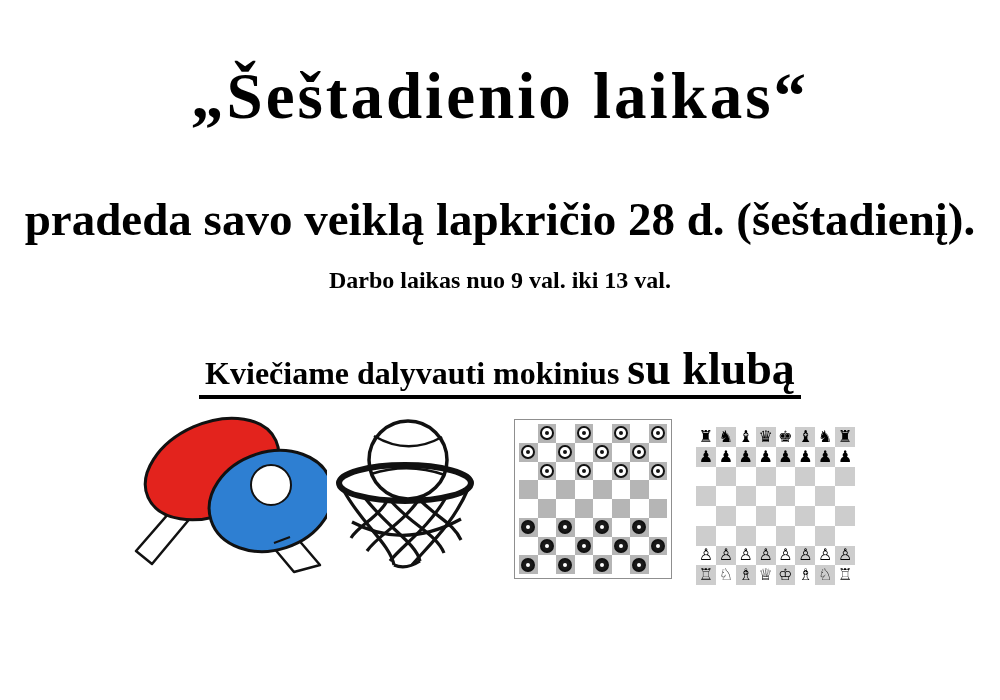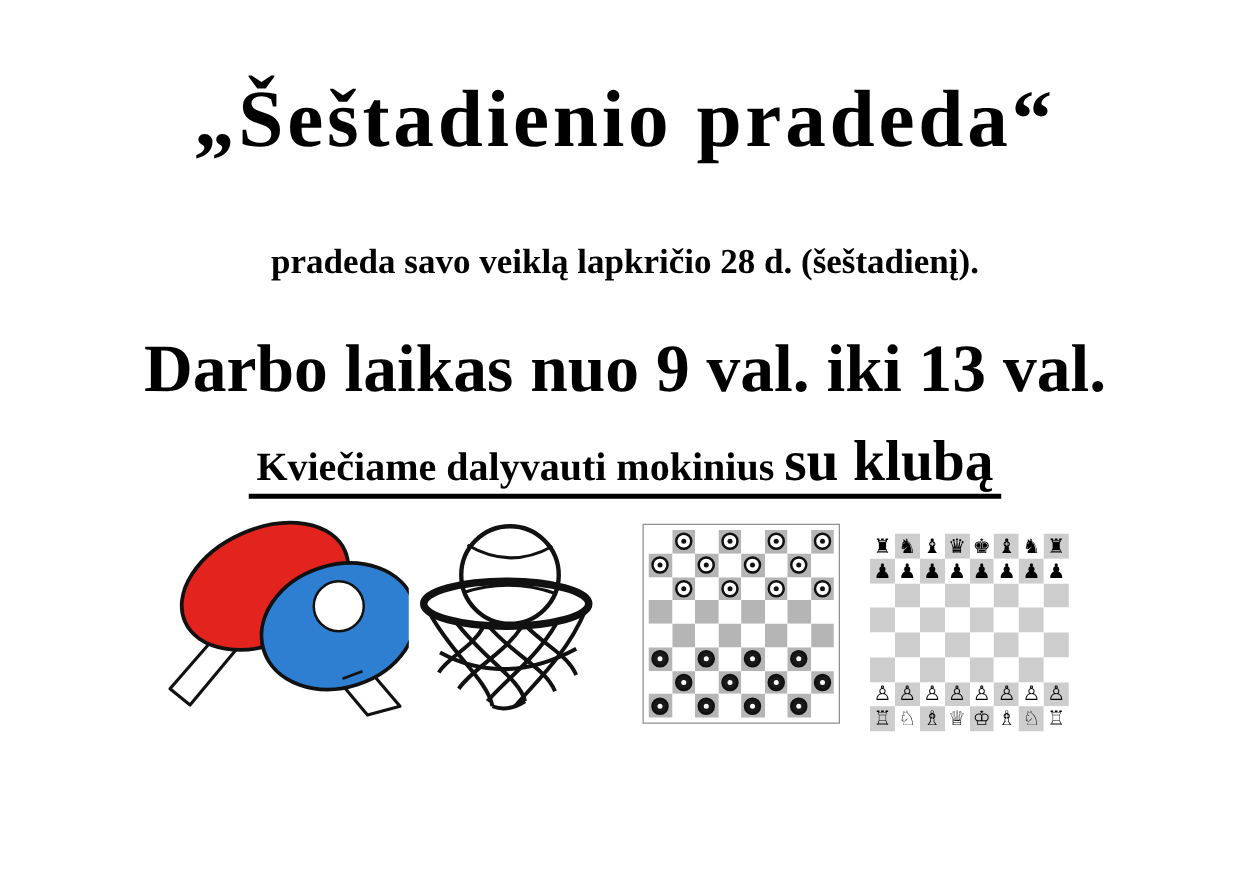--- a/index.html
+++ b/index.html
@@ -1,22 +1,22 @@
 <!DOCTYPE html>
 <html><head>
 <meta charset="utf-8">
 <style>
   html,body{margin:0;padding:0;background:#fff;}
   .page{position:relative;width:1000px;height:700px;background:#ffffff;overflow:hidden;
         font-family:"Liberation Serif",serif;color:#000;}
   .center-line{position:absolute;left:0;width:100%;text-align:center;font-weight:bold;
                white-space:nowrap;line-height:1;}
   .title{top:64px;font-size:65px;letter-spacing:3px;}
-  .line1{top:196px;font-size:28px;}
-  .line2{top:268px;font-size:54px;}
+  .line1{top:196px;font-size:47px;}
+  .line2{top:268px;font-size:24px;}
   .invite{top:346px;font-size:32px;}
   .invite .underline-wrap{display:inline-block;border-bottom:4px solid #000;
                           padding:0 6px 2px 6px;line-height:1.02;}
   .invite .em{font-size:46px;}
   .footnote{position:absolute;left:64px;top:610px;font-size:19px;font-weight:normal;
             white-space:nowrap;}
   .icon-box{position:absolute;}
   
   .board{position:absolute;display:grid;grid-template-columns:repeat(8,1fr);
          grid-template-rows:repeat(8,1fr);box-sizing:border-box;}
@@ -27,21 +27,21 @@
   .ck-piece{width:74%;height:74%;border-radius:50%;box-sizing:border-box;
             display:flex;align-items:center;justify-content:center;}
   .ck-dot{width:4px;height:4px;border-radius:50%;}
   .chess-glyph{font-family:"DejaVu Sans",sans-serif;font-size:16px;line-height:1;color:#000;}
 </style>
 </head>
 <body>
 
 <div class="page">
 
-  <div class="center-line title">„Šeštadienio pradeda“</div>
+  <div class="center-line title">„Šeštadienio laikas“</div>
 
   <div class="center-line line1">pradeda savo veiklą lapkričio 28 d. (šeštadienį).</div>
 
   <div class="center-line line2">Darbo laikas nuo 9 val. iki 13 val.</div>
 
   <div class="center-line invite">
     <span class="underline-wrap"><span>Kviečiame dalyvauti mokinius </span><span class="em">su klubą</span></span>
   </div>
 
   <div class="icon-box" style="left:122px;top:415px;width:205px;height:160px">

